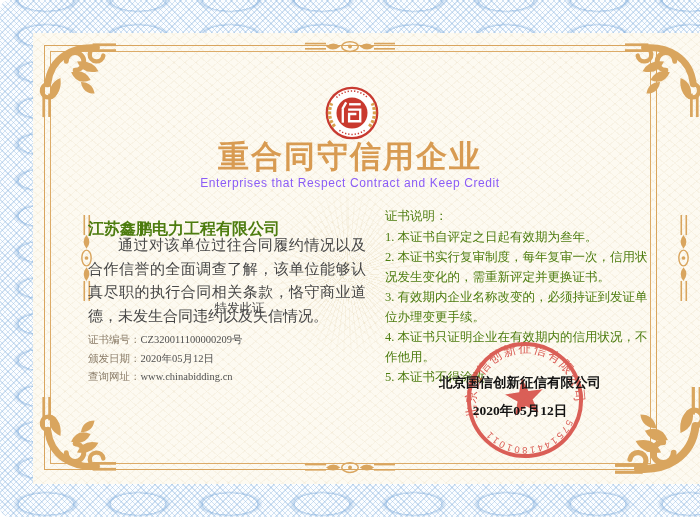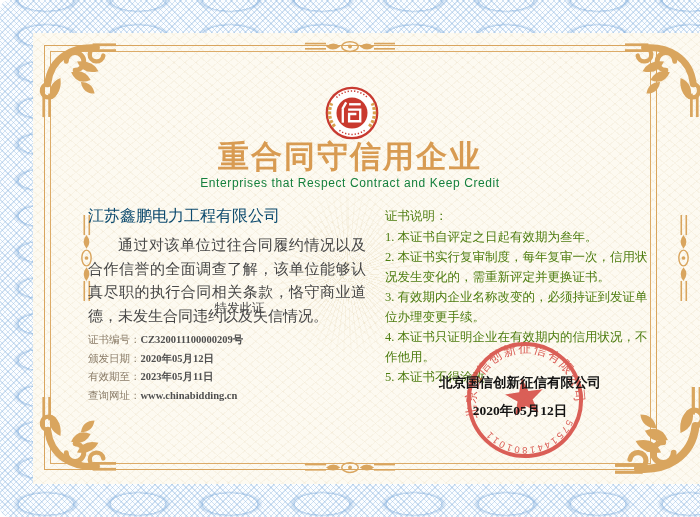--- a/index.html
+++ b/index.html
@@ -35,31 +35,31 @@
   .edge-orn.bottom{left:305px;top:460px;width:90px;height:15px;}
   .edge-orn.left{left:8px;top:215px;width:86px;height:15px;transform:rotate(90deg);transform-origin:43px 43px;}
   .edge-orn.right{left:605px;top:215px;width:86px;height:15px;transform:rotate(90deg);transform-origin:43px 43px;}
   
   .emblem{position:absolute;left:320px;top:82px;width:64px;height:62px;}
   .title{position:absolute;left:0;top:136px;width:700px;text-align:center;
     font-family:"Liberation Sans","DejaVu Sans",sans-serif;font-weight:800;
     font-size:31px;letter-spacing:2px;color:#d89b52;}
   .subtitle{position:absolute;left:0;top:176px;width:700px;text-align:center;
     font-family:"Liberation Sans","DejaVu Sans",sans-serif;
-    font-size:12px;letter-spacing:.6px;color:#15803d;}
-  
-  .company{position:absolute;left:88px;top:206px;width:290px;
-    font-size:16px;font-weight:400;color:#0c4a6e;}
+    font-size:12px;letter-spacing:.6px;color:#8b5cf6;}
+  
+  .company{position:absolute;left:88px;top:219px;width:290px;
+    font-size:16px;font-weight:700;color:#4d7c0f;}
   .paragraph{position:absolute;left:88px;top:234px;width:278px;
     font-size:15px;line-height:23.5px;color:#474747;text-align:justify;text-indent:2em;}
   .issue-line{position:absolute;left:88px;top:300px;width:278px;
     font-size:12.5px;color:#474747;text-indent:2em;text-align:center;}
   .meta{position:absolute;left:88px;top:331px;width:280px;font-size:10.5px;line-height:18.5px;}
   .meta .lab{color:#8a7c68;text-align:right;}
-  .meta .val{color:#4f4f4f;font-weight:bold;}
+  .meta .val{color:#4f4f4f;}
   
   .notes{position:absolute;left:385px;top:207px;width:264px;
     font-size:12.5px;line-height:19.5px;color:#4d7c0f;}
   .notes .nt{margin:0 0 1px 0;}
   .notes-title{margin:0 0 3px 0;}
   
   .issuer{position:absolute;left:398px;top:374px;width:244px;text-align:center;z-index:3;}
   .issuer .name{font-size:13.5px;font-weight:700;color:#141414;}
   .issuer .date{font-size:13.5px;font-weight:700;color:#141414;margin-top:10px;}
   .seal{position:absolute;left:462px;top:337px;width:126px;height:126px;z-index:2;
@@ -210,21 +210,20 @@
   <div class="title">重合同守信用企业</div>
   <div class="subtitle">Enterprises that Respect Contract and Keep Credit</div>
 
   <div class="company">江苏鑫鹏电力工程有限公司</div>
   <div class="paragraph">通过对该单位过往合同履约情况以及合作信誉的全面调查了解，该单位能够认真尽职的执行合同相关条款，恪守商业道德，未发生合同违约以及失信情况。</div>
   <div class="issue-line">特发此证</div>
 
   <div class="meta">
     <div><span class="lab">证书编号：</span><span class="val">CZ320011100000209号</span></div>
     <div><span class="lab">颁发日期：</span><span class="val">2020年05月12日</span></div>
-    <div><span class="lab">有效期至：</span><span class="val">2023年05月11日</span></div>
     <div><span class="lab">查询网址：</span><span class="val">www.chinabidding.cn</span></div>
   </div>
 
   <div class="notes">
     <p class="notes-title nt">证书说明：</p>
     <p class="nt">1. 本证书自评定之日起有效期为叁年。</p>
     <p class="nt">2. 本证书实行复审制度，每年复审一次，信用状况发生变化的，需重新评定并更换证书。</p>
     <p class="nt">3. 有效期内企业名称改变的，必须持证到发证单位办理变更手续。</p>
     <p class="nt">4. 本证书只证明企业在有效期内的信用状况，不作他用。</p>
     <p class="nt">5. 本证书不得涂改</p>

